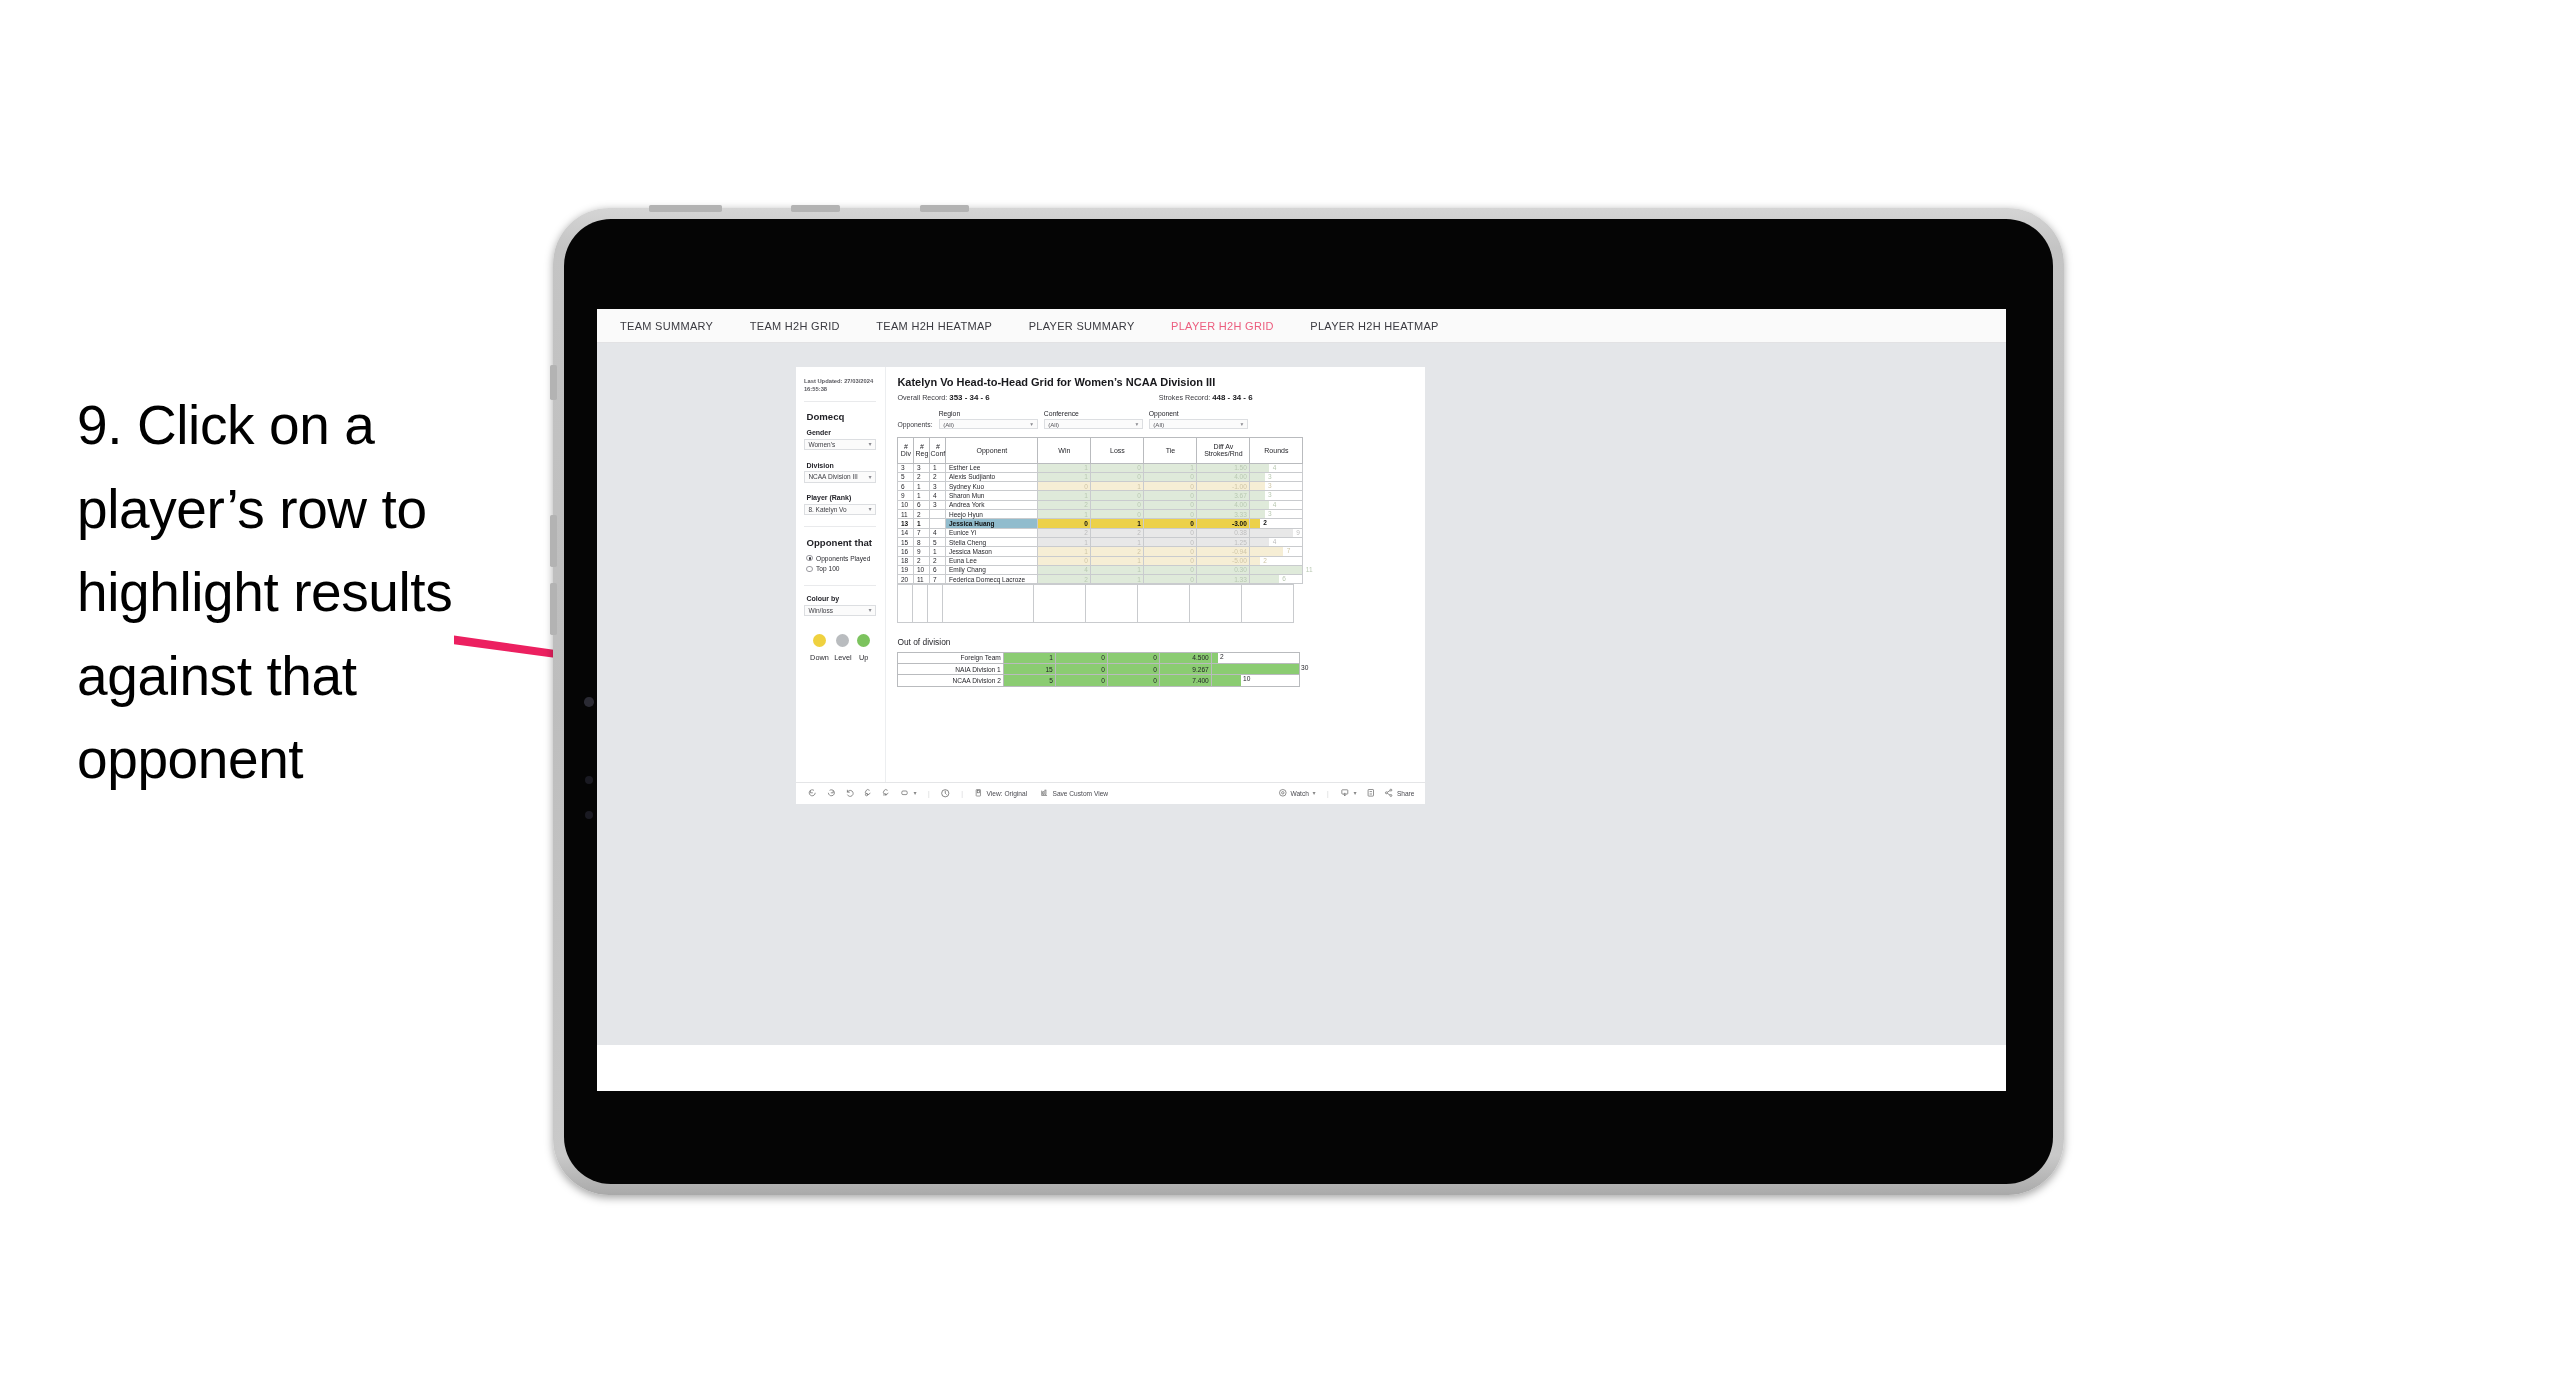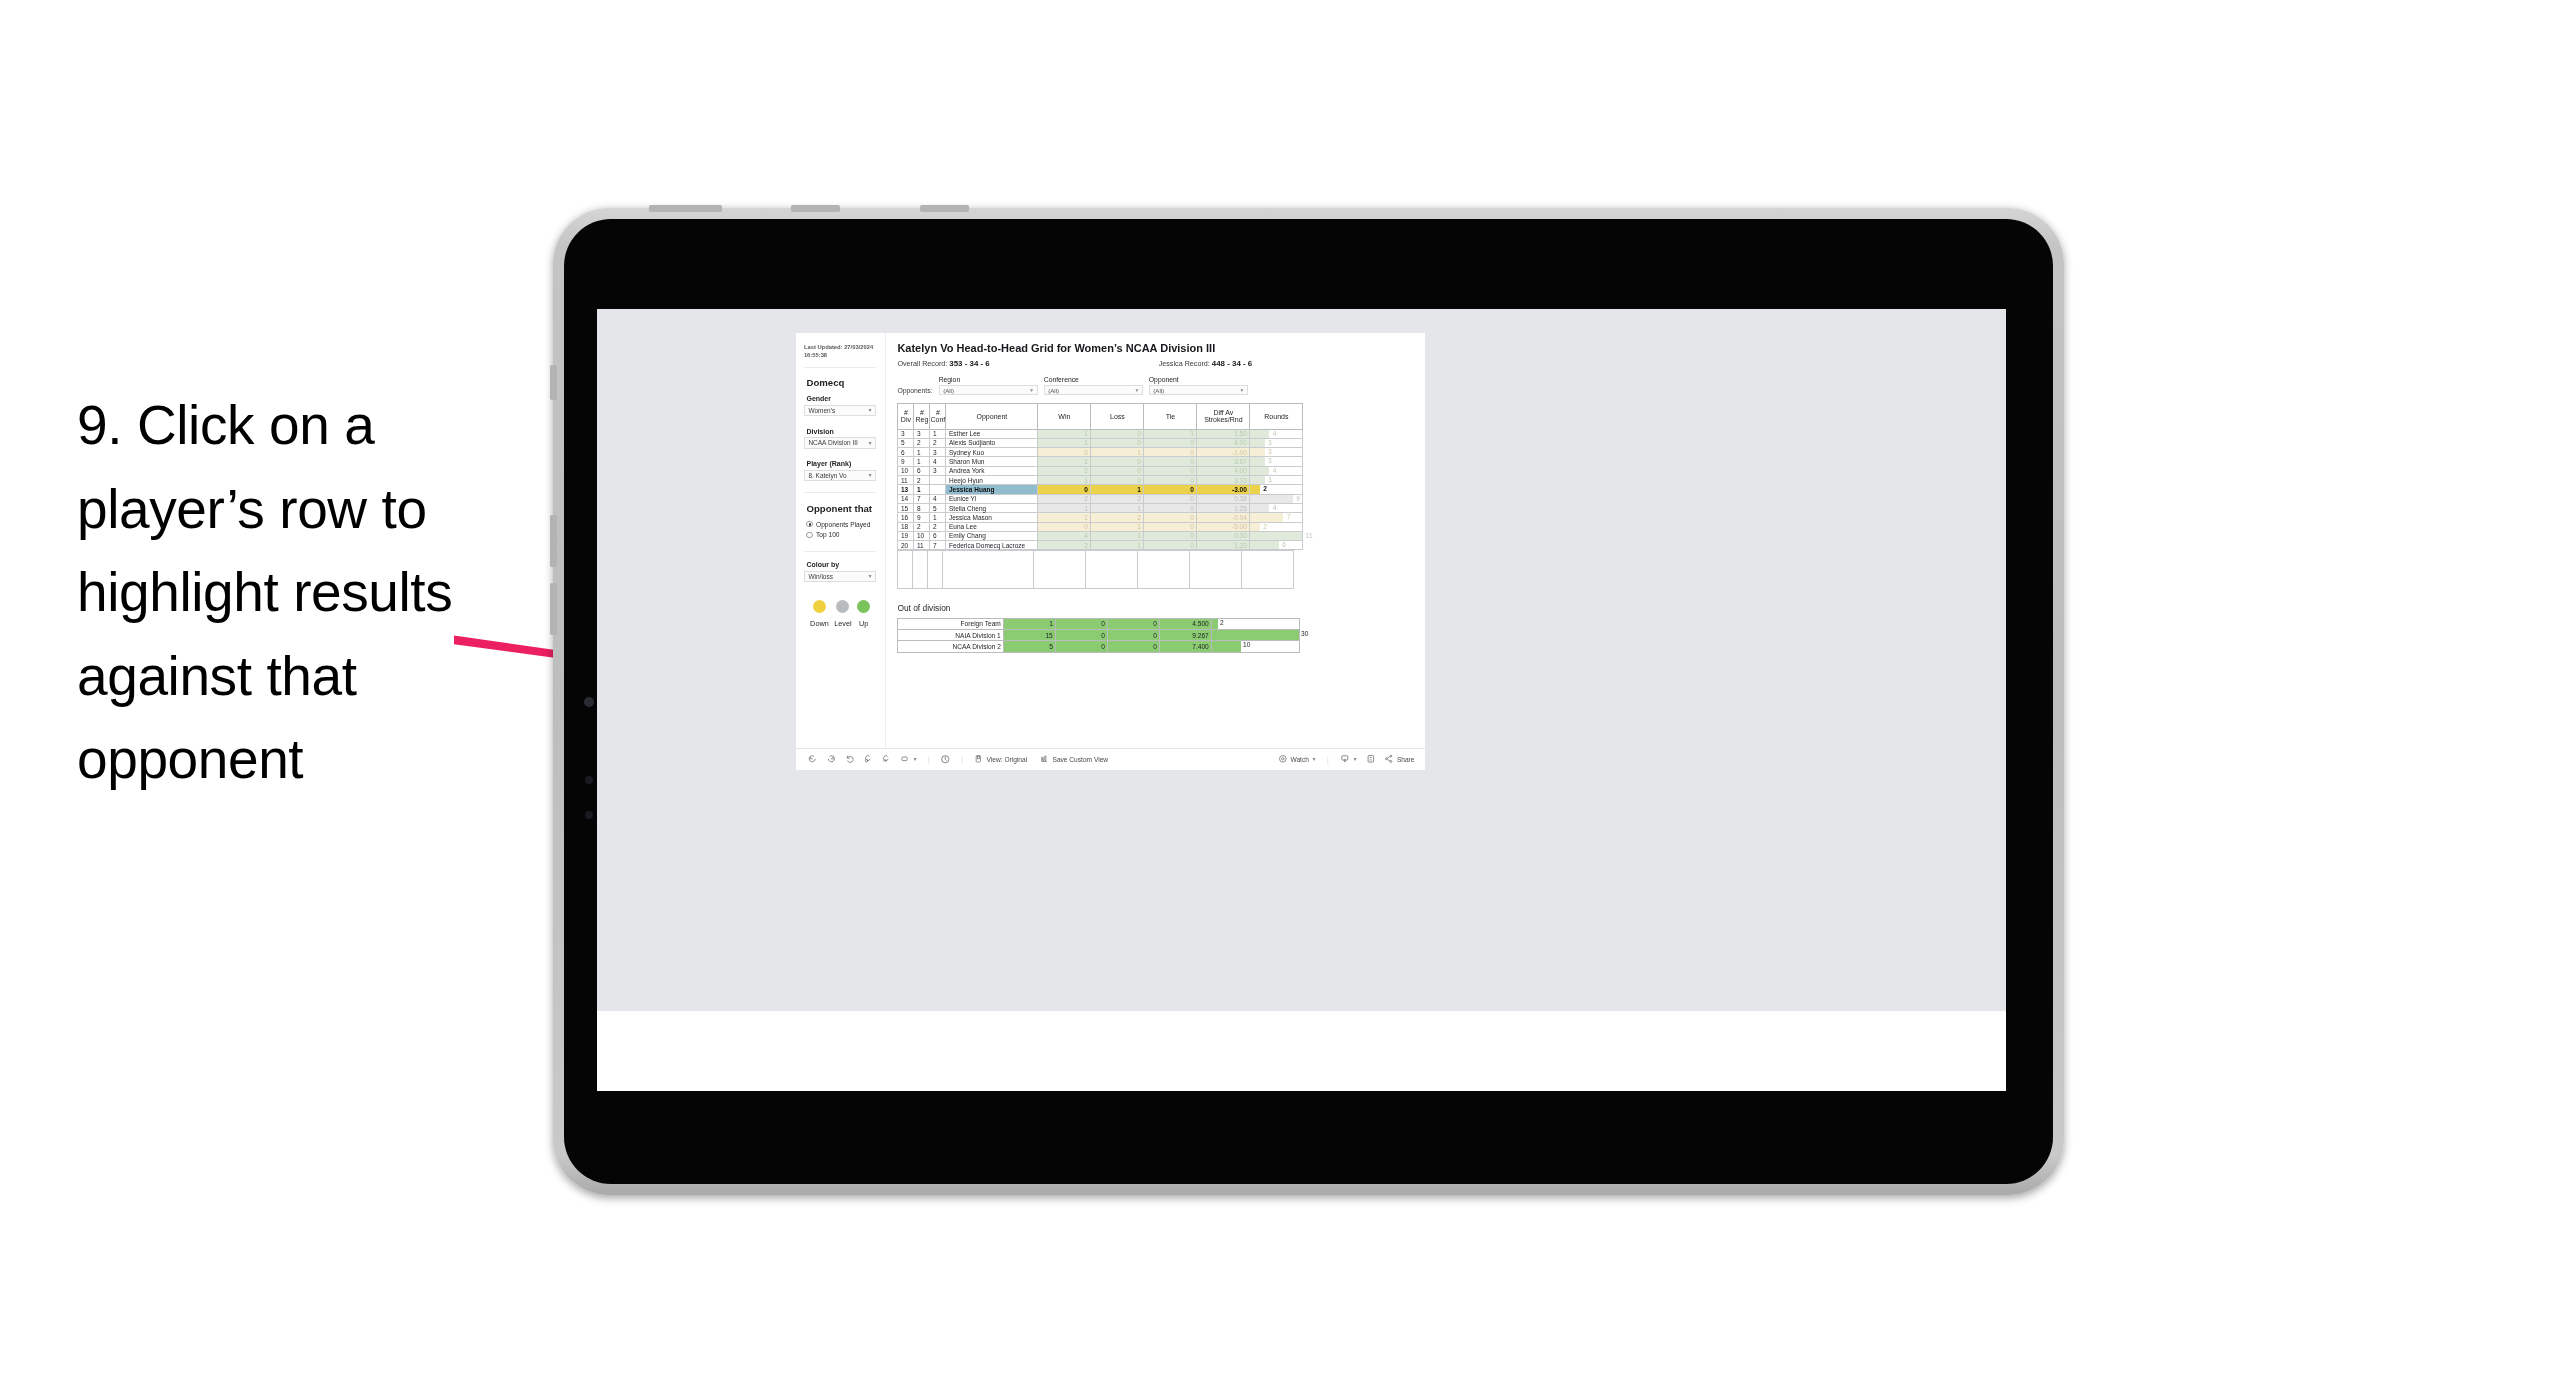--- a/index.html
+++ b/index.html
@@ -458,20 +458,28 @@
   <div class="dev-btn left2"></div>
   <div class="dev-btn left3"></div>
   <div id="device-bezel"></div>
   <div class="cam"></div>
   <div class="cam2"></div>
   <div class="cam3"></div>
 
   <div id="screen">
 
 
+    <div id="subnav">
+      <div class="subnav-item">TEAM SUMMARY</div>
+      <div class="subnav-item">TEAM H2H GRID</div>
+      <div class="subnav-item">TEAM H2H HEATMAP</div>
+      <div class="subnav-item">PLAYER SUMMARY</div>
+      <div class="subnav-item active">PLAYER H2H GRID</div>
+      <div class="subnav-item">PLAYER H2H HEATMAP</div>
+    </div>
 
     <div id="workspace">
       <div id="viz">
         <div id="viz-body">
 
           <div id="filters">
             <div id="last-updated">Last Updated: 27/03/2024 16:55:38</div>
 
             <div class="filter-h">Domecq</div>
 
@@ -530,21 +538,21 @@
           </div>
 
           <div id="vizmain">
             <div id="viz-title">Katelyn Vo Head-to-Head Grid for Women’s NCAA Division III</div>
 
             <div id="records">
               <div>
                 <span>Overall Record: </span><b>353 - 34 - 6</b>
               </div>
               <div class="rec2">
-                <span>Jessica Record: </span><b>448 - 34 - 6</b>
+                <span>Strokes Record: </span><b>448 - 34 - 6</b>
               </div>
             </div>
 
             <div id="opp-filters">
               <div id="opp-label">Opponents:</div>
               <div class="of-group">
                 <div class="of-label">Region</div>
                 <div class="of-select">
                   <span>(All)</span>
                   <span class="caret">▼</span>

